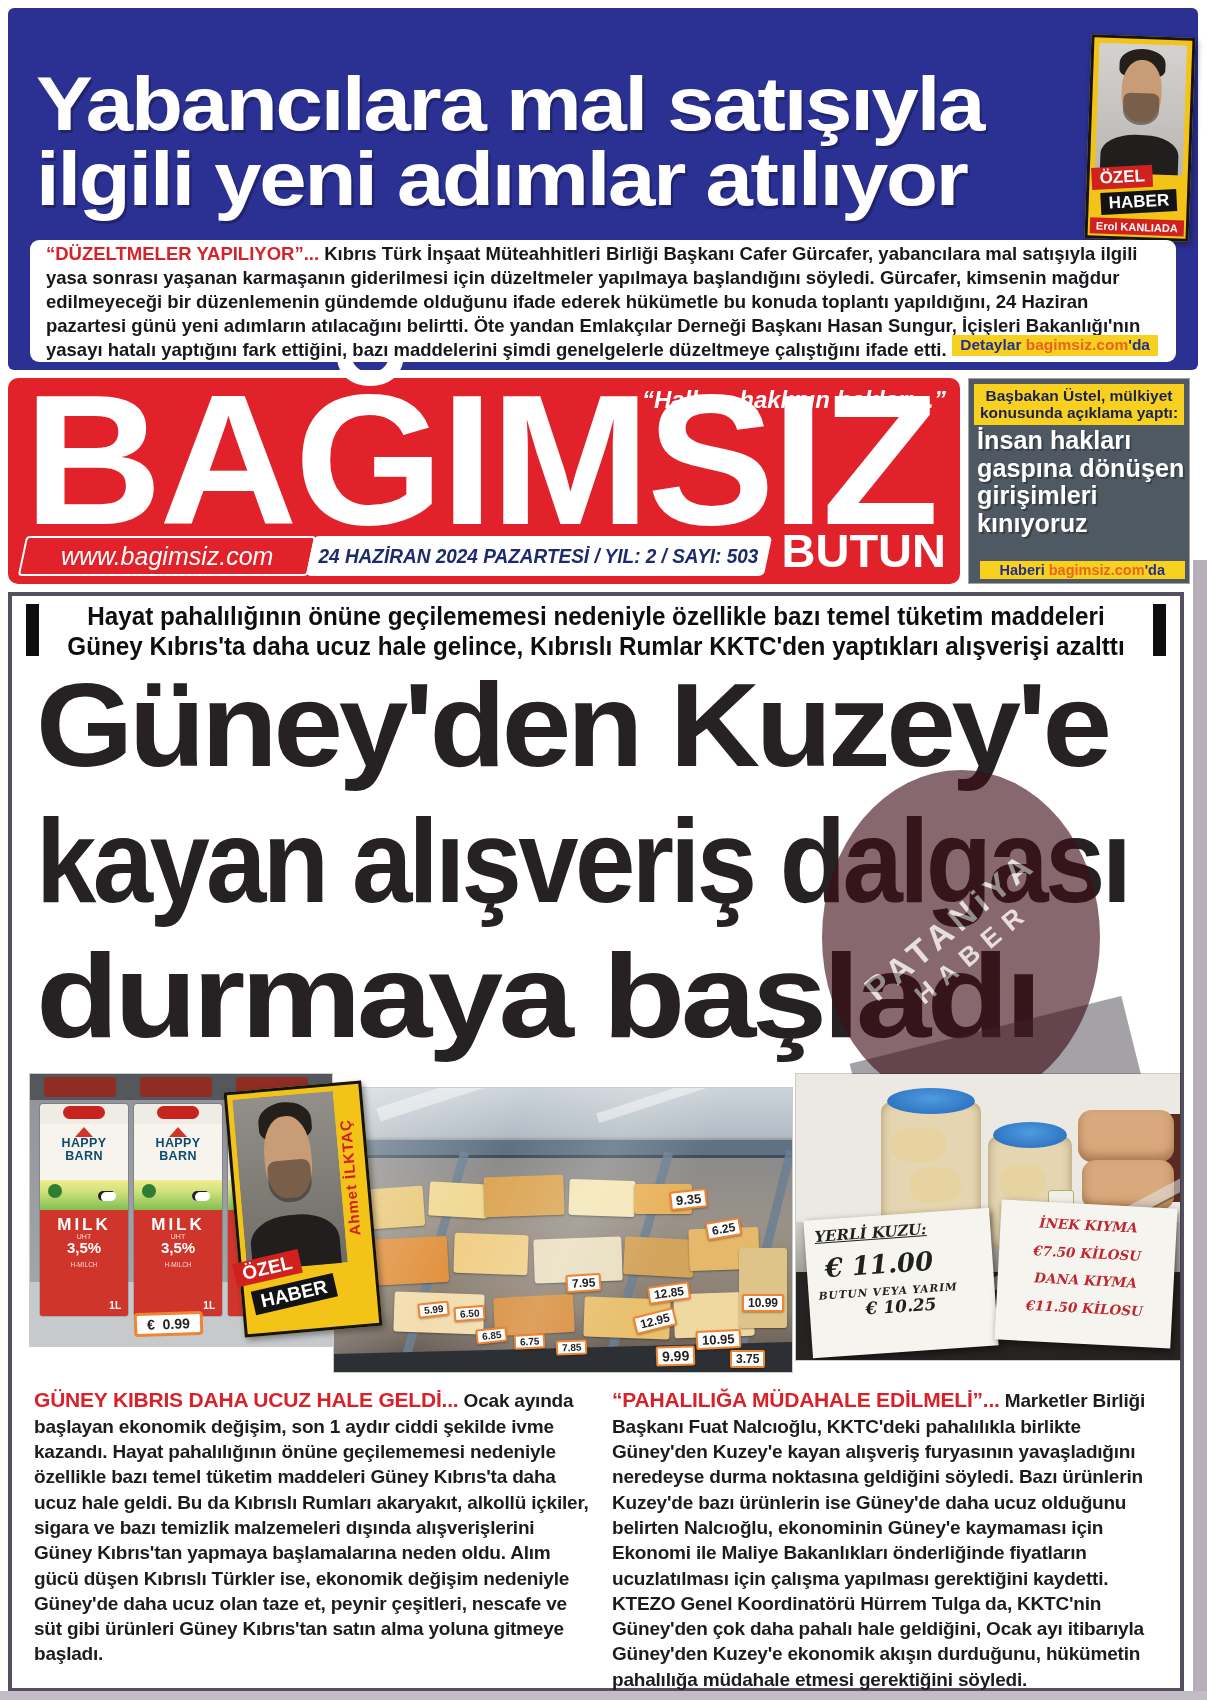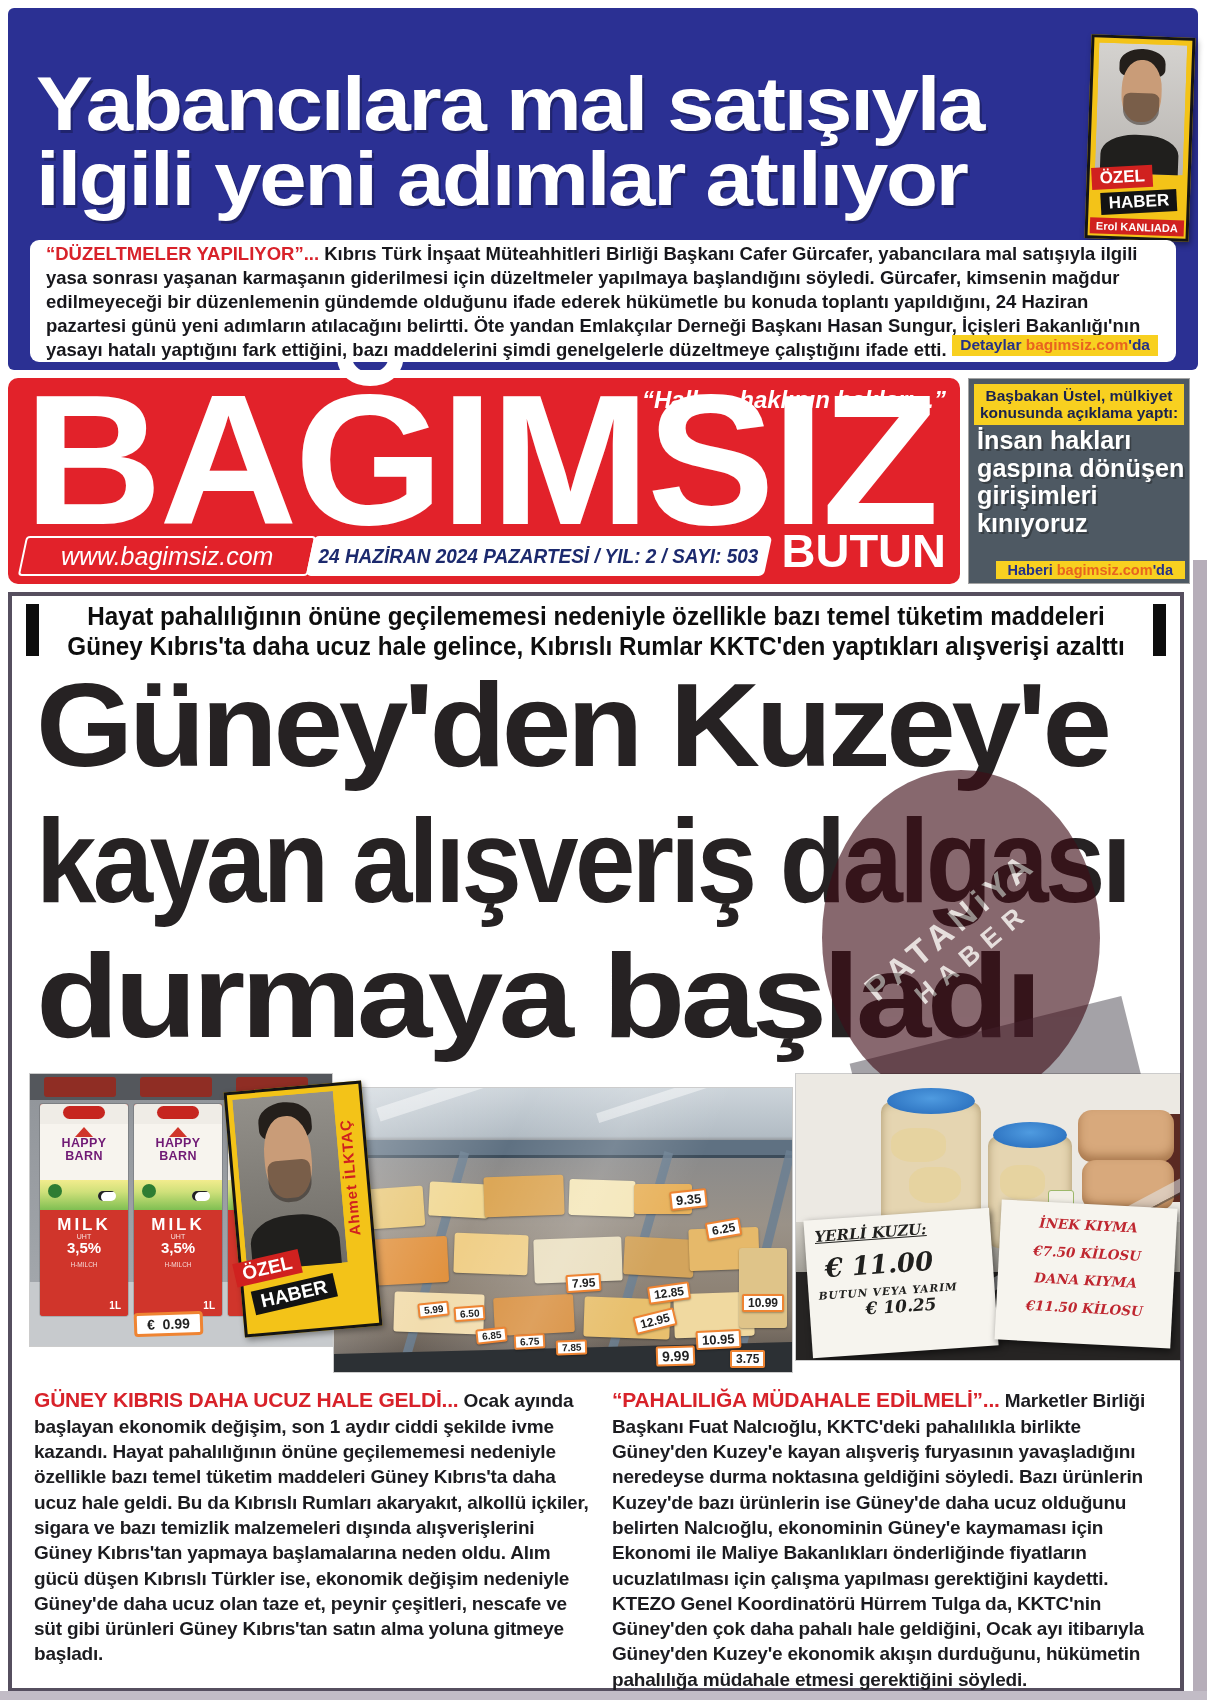--- a/index.html
+++ b/index.html
@@ -46,21 +46,21 @@
   .mh-web{color:#fff;font-style:italic;font-size:25px;font-weight:400;transform:skewX(12deg);white-space:nowrap}
   .mh-date-box{position:absolute;left:302px;bottom:8px;width:458px;height:40px;background:#fff;border-radius:5px;transform:skewX(-12deg);display:flex;align-items:center;justify-content:center}
   .mh-date{color:#1c2a6e;font-style:italic;font-weight:800;font-size:20px;white-space:nowrap;transform:skewX(12deg) scaleX(.95)}
   .mh-gazete{position:absolute;right:14px;bottom:6px;color:#fff;font-weight:900;font-size:47px;letter-spacing:0;white-space:nowrap}
 
   
   .side-story{position:absolute;left:968px;top:378px;width:222px;height:206px;background:#4e5963;border:1px solid #a3a3a3}
   .ss-kicker{position:absolute;left:5px;top:5px;right:5px;background:#f8d020;color:#1a224f;font-weight:800;font-size:15.5px;line-height:1.12;text-align:center;padding:3px 2px}
   .ss-headline{position:absolute;left:8px;top:48px;color:#fff;font-weight:800}
   .ss-hl-line{font-size:26px;line-height:1.06;white-space:nowrap;transform:scaleX(.97);transform-origin:left center;text-shadow:2px 2px 0 rgba(25,25,25,.4)}
-  .ss-badge{position:absolute;right:4px;bottom:4px;font-size:14.5px;padding:1px 12px}
+  .ss-badge{position:absolute;right:4px;bottom:4px;font-size:14.5px;padding:1px 20px}
 
   
   .main-story{position:absolute;left:8px;top:592px;width:1176px;height:1100px;background:#fff;border:4px solid #564f5f}
   .kbar{position:absolute;width:13px;height:52px;background:#0d0d0d;top:8px}
   .kbar.left{left:14px}.kbar.right{right:14px}
   .ms-kicker{position:absolute;left:34px;top:6px;width:1100px;text-align:center;color:#0e0e0e;font-weight:900}
   .ms-kicker-line{font-size:25px;line-height:1.18;white-space:nowrap;transform:scaleX(.97)}
   .ms-headline{position:absolute;left:24px;top:62px;color:#262223;font-weight:900;letter-spacing:-4px;z-index:1}
   .ms-hl-line{font-size:118px;line-height:1.15;white-space:nowrap;transform-origin:left center}
   .ms-hl-line.l1{transform:scaleX(1.06)}
@@ -76,21 +76,21 @@
 
   
   figure.photo{position:absolute;overflow:hidden;z-index:3;box-shadow:0 0 0 1px rgba(0,0,0,.2)}
   .photo.milk{left:18px;top:478px;width:302px;height:272px;background:linear-gradient(#54575c 0,#54575c 26px,#92969b 26px,#a2a6ab 208px,#c7cacd 208px)}
   .m-blob{position:absolute;top:3px;width:72px;height:20px;background:#8f2d24;border-radius:3px}
   .carton{position:absolute;width:88px;height:212px;border-radius:3px;overflow:hidden;box-shadow:0 0 0 1px rgba(0,0,0,.15);background:#d0352b}
   .c-gable{height:20px;background:#efece6;position:relative}
   .c-cap{position:absolute;left:50%;top:2px;transform:translateX(-50%);width:42px;height:13px;background:#c6251f;border-radius:7px}
   .c-upper{height:56px;background:#f7f4ee;text-align:center;padding-top:3px}
   .c-roof{width:0;height:0;border-left:9px solid transparent;border-right:9px solid transparent;border-bottom:10px solid #d0352b;margin:0 auto}
-  .c-brand{color:#701a75;font-weight:800;font-size:12.5px;line-height:1.05;letter-spacing:.4px}
+  .c-brand{color:#0c4a6e;font-weight:800;font-size:12.5px;line-height:1.05;letter-spacing:.4px}
   .c-land{height:30px;background:linear-gradient(180deg,#f2ec8d 0%,#cfe07a 40%,#7fbf52 100%);position:relative}
   .c-tree{position:absolute;left:8px;top:4px;width:14px;height:14px;background:#2e7d32;border-radius:50%}
   .c-cow{position:absolute;right:12px;top:11px;width:18px;height:10px;background:#fff;border-radius:5px;box-shadow:inset 3px 1px 0 #222}
   .c-lower{height:106px;background:#d0352b;color:#fff;text-align:center;padding-top:6px;position:relative}
   .c-milk{font-weight:800;font-size:17px;letter-spacing:3px;line-height:1}
   .c-uht{font-size:7px;opacity:.85}
   .c-fat{font-weight:800;font-size:15px;line-height:1.1}
   .c-fine{font-size:6.5px;opacity:.8;margin-top:4px}
   .c-size{position:absolute;right:7px;bottom:5px;font-size:10px;font-weight:700}
   .m-price{position:absolute;left:104px;top:238px;background:#fff;border:3px solid #ef8432;border-radius:4px;padding:1px 10px;font-weight:700;font-size:14px;color:#222;transform:rotate(-2deg);white-space:pre}

